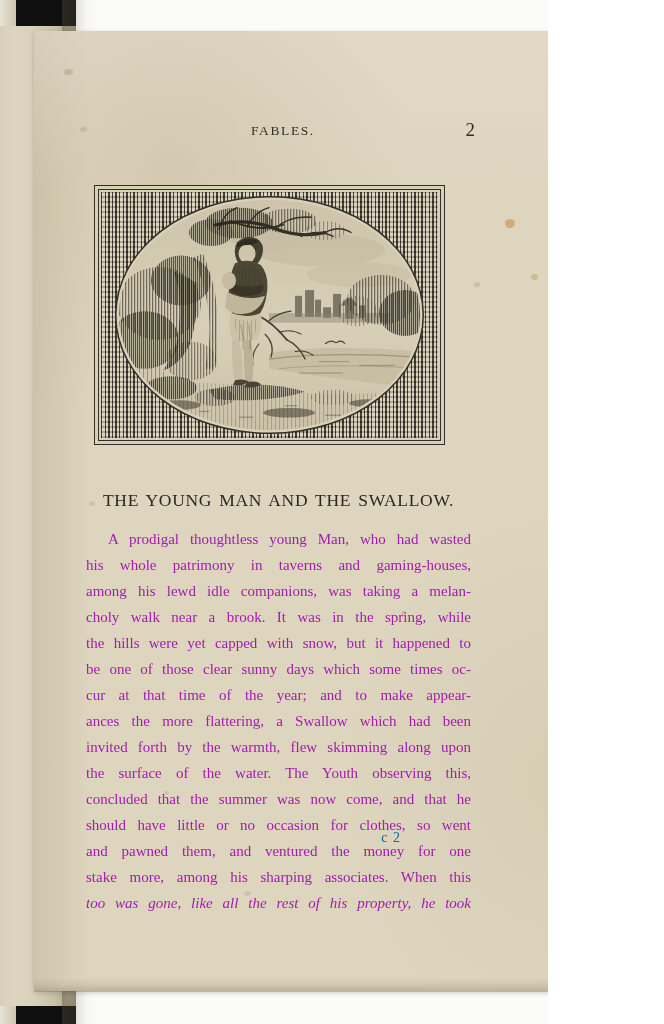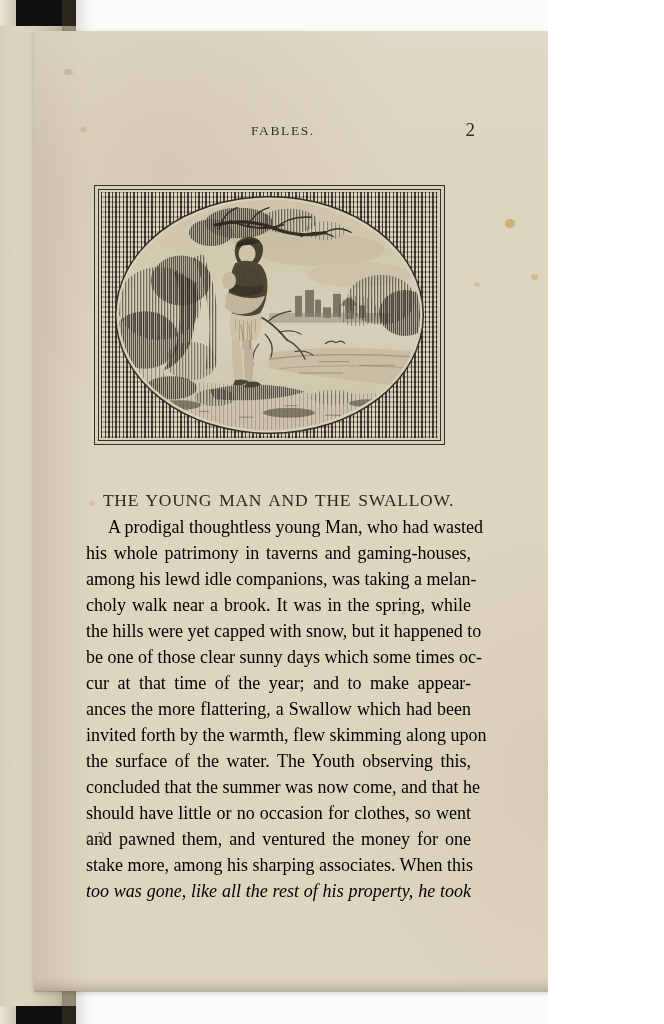--- a/index.html
+++ b/index.html
@@ -206,44 +206,44 @@
     width: 385px;
     text-align: center;
     font-size: 17.5px;
     letter-spacing: 0.7px;
     word-spacing: 2px;
     color: #2b2720;
     margin-top: 25px;
   }
   .body-text {
     position: absolute;
-    left: 0; top: 391px;
+    left: 0; top: 403px;
     width: 385px;
-    font-size: 18px;
+    font-size: 15px;
     line-height: 26px;
     text-align: justify;
-    color: #000000;
+    color: #a21caf;
     white-space: pre-line;
   }
   .body-text .ln {
     display: block;
     text-align: justify;
     text-align-last: justify;
     white-space: nowrap;
   }
   .body-text .ln.last { text-align-last: justify; font-style: italic; }
   .body-text .indent { padding-left: 22px; }
   .signature {
     position: absolute;
     left: 0; top: 707px;
     width: 385px;
-    text-align: left;
+    text-align: right;
     font-size: 14px;
     letter-spacing: 1px;
-    color: #737373;
+    color: #0369a1;
     padding-right: 70px;
     box-sizing: border-box;
   }
 
   
   .page-bottom-edge {
     position: absolute;
     left: 34px; top: 978px;
     width: 614px; height: 14px;
     background: linear-gradient(180deg, rgba(255,255,255,0.0) 0%, rgba(160,148,120,0.25) 55%, rgba(120,110,86,0.35) 100%);

